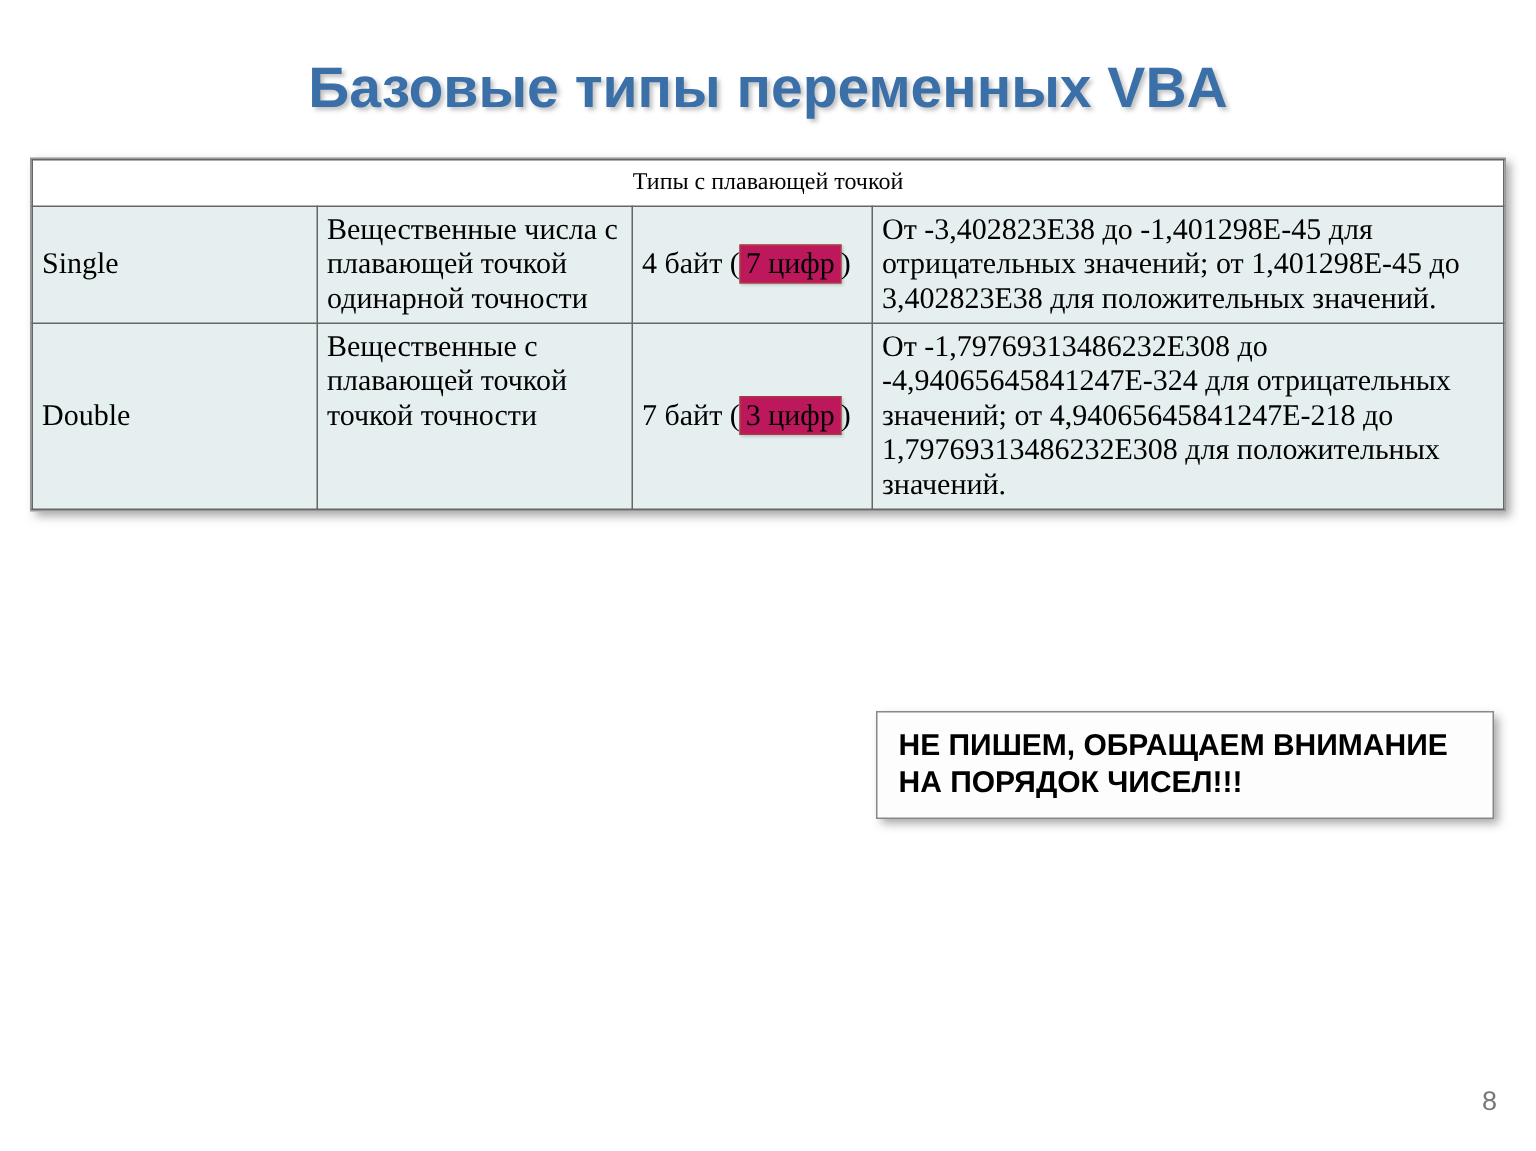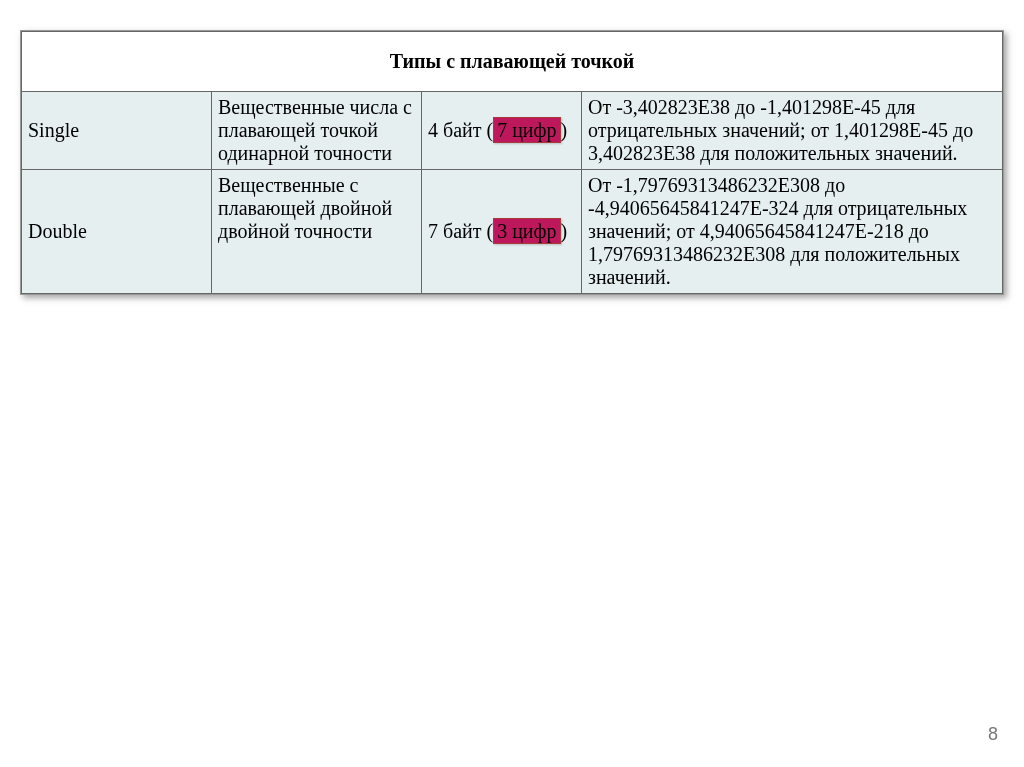--- a/index.html
+++ b/index.html
@@ -41,23 +41,23 @@
   }
   th, td {
     border: 1px solid #666;
     padding: 4px 6px;
     vertical-align: top;
     text-align: left;
     font-weight: normal;
   }
   th.section-header {
     text-align: center;
-    font-weight: bold;
-    font-size: 20px;
-    padding: 18px;
+    font-weight: normal;
+    font-size: 16px;
+    padding: 6px;
     background: #fff;
   }
   td {
     background: #e5eff0;
   }
   td.col-name { width: 190px; vertical-align: middle; margin-left: 30px; }
   td.col-desc { width: 210px; margin-top: 32px; }
   td.col-size { width: 160px; vertical-align: middle; }
   td.col-range { }
   .hl {
@@ -89,43 +89,45 @@
     font-family: Arial, sans-serif;
     font-size: 18px;
     color: #777;
   }
 </style>
 </head>
 <body>
 
 <div class="slide">
 
+  <div class="title">Базовые типы переменных VBA</div>
 
   <div class="table-container">
     <table>
       <tbody>
           <tr>
         <th class="section-header" colspan="4">Типы с плавающей точкой</th>
       </tr>
       <tr>
         <td class="col-name">Single</td>
         <td class="col-desc">Вещественные числа с плавающей точкой одинарной точности</td>
         <td class="col-size">
           <span>4 байт (</span><span class="hl">7 цифр</span><span>)</span>
         </td>
         <td class="col-range">От -3,402823E38 до -1,401298E-45 для отрицательных значений; от 1,401298E-45 до 3,402823E38 для положительных значений.</td>
       </tr>
       <tr>
         <td class="col-name">Double</td>
-        <td class="col-desc">Вещественные с плавающей двойной двойной точности</td>
+        <td class="col-desc">Вещественные с плавающей точкой точкой точности</td>
         <td class="col-size">
           <span>7 байт (</span><span class="hl">3 цифр</span><span>)</span>
         </td>
         <td class="col-range">От -1,79769313486232E308 до -4,94065645841247E-324 для отрицательных значений; от 4,94065645841247E-218 до 1,79769313486232E308 для положительных значений.</td>
       </tr>
     </tbody>
       </table>
   </div>
 
+  <div class="callout">НЕ ПИШЕМ, ОБРАЩАЕМ ВНИМАНИЕ НА ПОРЯДОК ЧИСЕЛ!!!</div>
 
   <div class="page-number">8</div>
 
 </div>
 
 </body></html>

